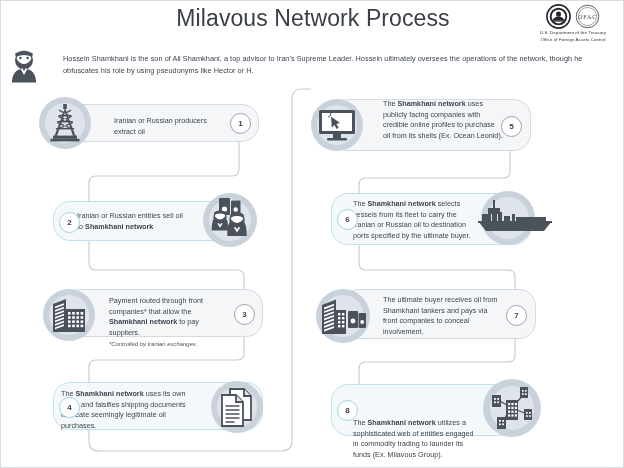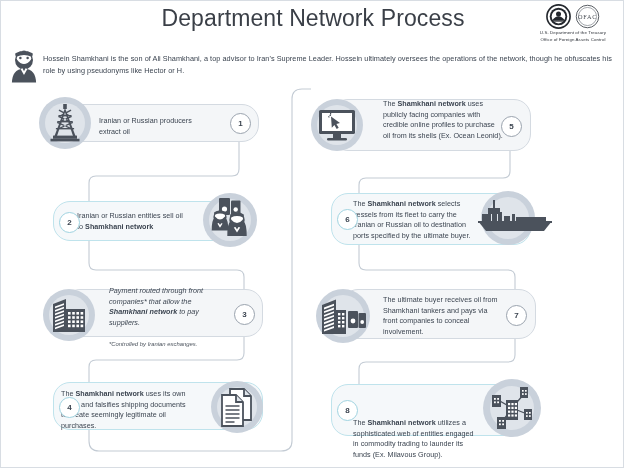--- a/index.html
+++ b/index.html
@@ -18,21 +18,21 @@
     position:absolute;left:0;top:4px;width:624px;
     text-align:center;font-size:23px;font-weight:400;
     letter-spacing:.1px;color:#3a3f47;
   }
   .seals{position:absolute;right:7px;top:3px;width:86px;text-align:center;}
   .seal-row{display:flex;justify-content:center;gap:4px;}
   .seal{width:25px;height:25px;}
   .seal-txt{font-size:4.4px;line-height:6px;color:#2d3138;margin-top:1px;letter-spacing:.1px;}
 
   
-  .intro{position:absolute;left:8px;top:48px;width:608px;display:flex;gap:4px;align-items:flex-start;}
+  .intro{position:absolute;left:8px;top:48px;width:608px;display:flex;gap:24px;align-items:flex-start;}
   .intro-avatar{width:30px;height:34px;flex:0 0 30px;}
   .intro-text{font-size:7.3px;line-height:12.4px;color:#3b4450;padding-top:4px;letter-spacing:.05px;}
 
   
   .wires{position:absolute;left:0;top:0;width:624px;height:468px;pointer-events:none;}
 
   
   .step{position:absolute;}
   .card{
     position:absolute;box-sizing:border-box;
@@ -53,21 +53,21 @@
   .badge.cyan{border-color:#9fd3e0;}
   .txt{position:absolute;font-size:7.2px;line-height:10.6px;color:#3b4450;z-index:5;letter-spacing:.02px;}
   .txt b{font-weight:700;}
   .note{position:absolute;font-size:5.9px;font-style:italic;color:#4a525c;z-index:5;}
 </style>
 </head>
 <body>
 
 <div class="page">
 
-  <div class="title">Department Network Process</div>
+  <div class="title">Milavous Network Process</div>
 
   <div class="seals">
     <div class="seal-row">
       <svg class="seal" viewBox="0 0 40 40">
         <circle cx="20" cy="20" r="18.5" fill="#fff" stroke="#23272d" stroke-width="2.6"></circle>
         <circle cx="20" cy="20" r="14" fill="#23272d"></circle>
         <circle cx="20" cy="20" r="11" fill="#fff"></circle>
         <path d="M10 26 q10 -13 20 0 z" fill="#23272d"></path>
         <circle cx="20" cy="16" r="4" fill="#23272d"></circle>
         <rect x="9.5" y="26" width="21" height="2.2" fill="#23272d"></rect>
@@ -127,21 +127,21 @@
           <path d="M8.3 18 L23.7 18 L23.7 19.4 L8.3 19.4z"></path>
           <path d="M6.9 25 L25.1 25 L25.1 26.4 L6.9 26.4z"></path>
           <path d="M10.3 6.6 L21.7 12.7 L21 13.8 L9.6 7.7z M21.7 6.6 L10.3 12.7 L11 13.8 L22.4 7.7z"></path>
           <path d="M9.8 12.8 L22.2 18.6 L21.5 19.8 L9.1 14z M22.2 12.8 L9.8 18.6 L10.5 19.8 L22.9 14z"></path>
           <path d="M8.6 18.8 L23.4 25.4 L22.7 26.6 L7.9 20z M23.4 18.8 L8.6 25.4 L9.3 26.6 L24.1 20z"></path>
           <rect x="4" y="32.6" width="24" height="3.2"></rect>
           <rect x="1.5" y="35.8" width="29" height="2.6"></rect>
         </g>
       </svg>
     </div>
-    <div class="txt" style="left:98px;top:115px;width:130px;">Iranian or Russian producers<br>extract oil</div>
+    <div class="txt" style="left:113px;top:115px;width:130px;">Iranian or Russian producers<br>extract oil</div>
     <div class="badge" style="left:229px;top:112px;">1</div>
   </div>
 
   <div class="step">
     <div class="card cyan" style="left:52px;top:200px;width:200px;height:40px;"></div>
     <div class="disc" style="left:202px;top:192px;width:54px;height:54px;">
       <div class="inner" style="left:6px;top:6px;width:42px;height:42px;"></div>
       <svg width="44" height="46" viewBox="0 0 44 46">
         <g fill="#4b525c">
           <rect x="11" y="1" width="11" height="17" rx="1"></rect>
@@ -190,21 +190,21 @@
             <rect x="27.4" y="24.4" width="2.6" height="2.6"></rect>
               <rect x="31.6" y="24.4" width="2.6" height="2.6"></rect>
             <rect x="19" y="28.6" width="2.6" height="2.6"></rect>
               <rect x="23.2" y="28.6" width="2.6" height="2.6"></rect>
             <rect x="27.4" y="28.6" width="2.6" height="2.6"></rect>
               <rect x="31.6" y="28.6" width="2.6" height="2.6"></rect>
           </g>
         </g>
       </svg>
     </div>
-    <div class="txt" style="left:108px;top:285px;width:120px;font-style:italic;">Payment routed through front<br>companies* that allow the<br><b>Shamkhani network</b> to pay<br>suppliers.</div>
+    <div class="txt" style="left:108px;top:295px;width:120px;">Payment routed through front<br>companies* that allow the<br><b>Shamkhani network</b> to pay<br>suppliers.</div>
     <div class="badge" style="left:233px;top:303px;">3</div>
     <div class="note" style="left:108px;top:340px;width:150px;">*Controlled by Iranian exchanges.</div>
   </div>
 
   <div class="step">
     <div class="card cyan" style="left:52px;top:381px;width:210px;height:48px;"></div>
     <div class="disc" style="left:210px;top:380px;width:52px;height:52px;">
       <div class="inner" style="left:6px;top:6px;width:40px;height:40px;"></div>
       <svg width="38" height="40" viewBox="0 0 38 40">
         <g>

